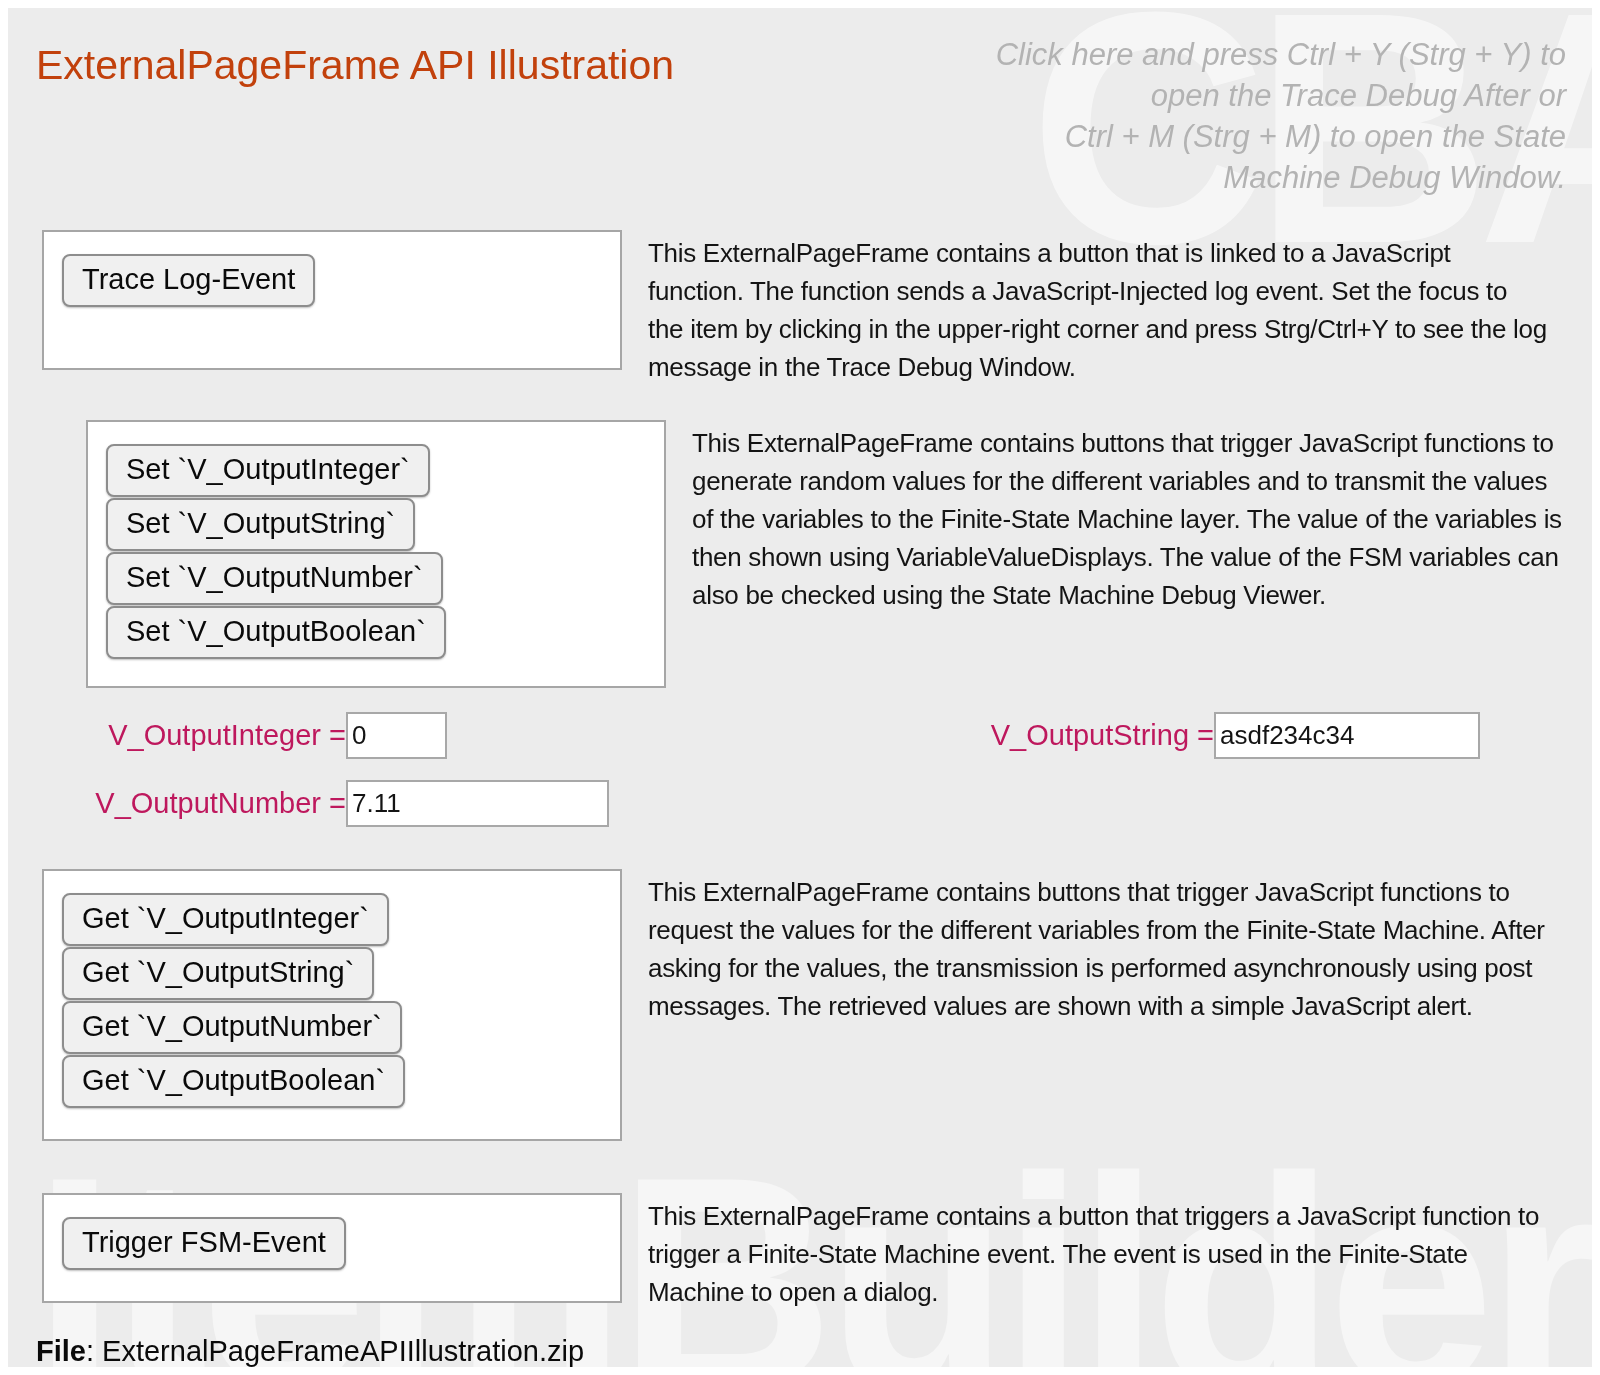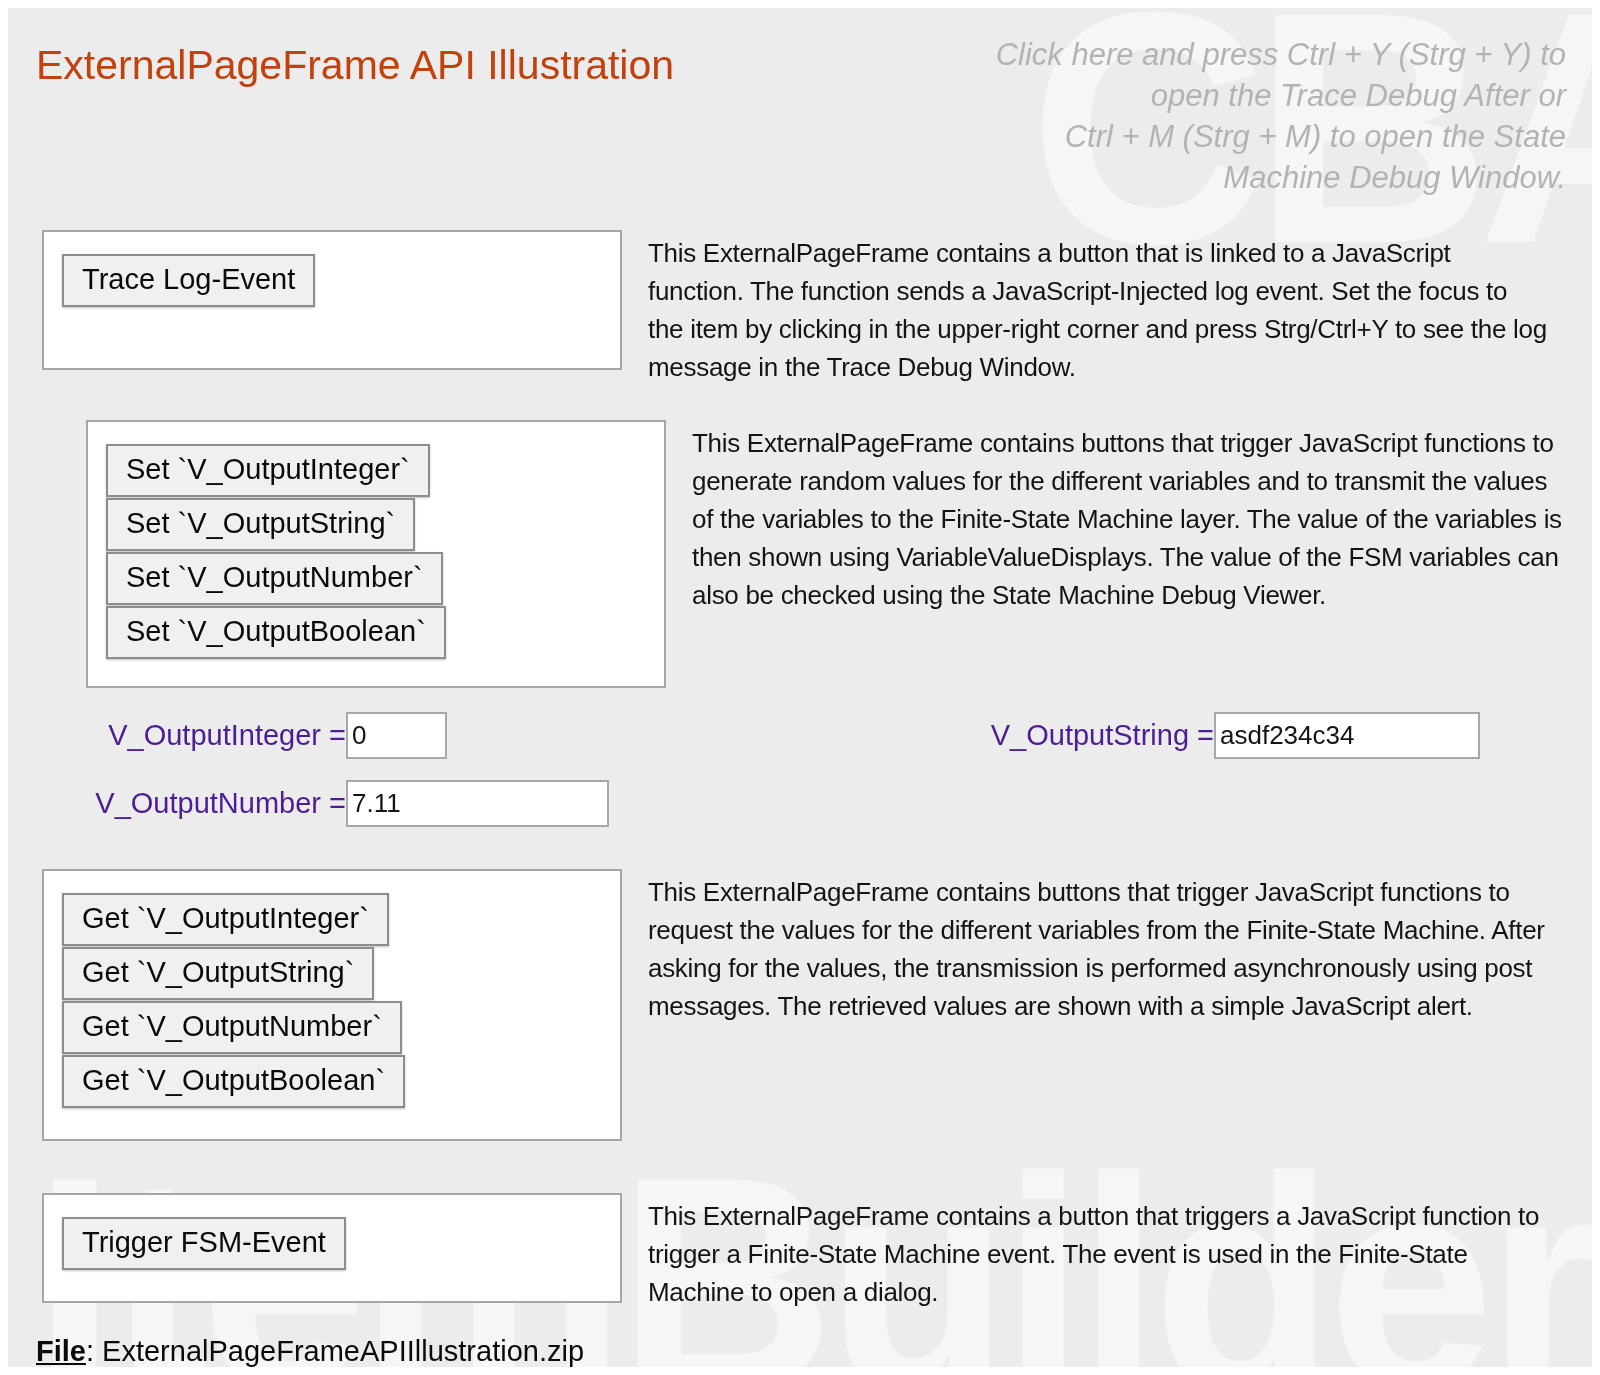--- a/index.html
+++ b/index.html
@@ -106,21 +106,21 @@
   }
 
   .ui-btn {
     display: block;
     width: fit-content;
     font-family: "Liberation Sans", sans-serif;
     font-size: 29px;
     color: #0a0a0a;
     background: #f0f0f0;
     border: 2px solid #8d8d8d;
-    border-radius: 0;
+    border-radius: 8px;
     padding: 7px 18px 9px 18px;
     box-shadow: 0 1px 2px rgba(0,0,0,0.25);
     margin: 0 0 1px 0;
     cursor: pointer;
     text-align: left;
   }
 
   
   .var-grid {
     display: flex;
@@ -142,21 +142,21 @@
     gap: 15px;
     padding-right: 86px;
   }
   .var-row {
     display: flex;
     align-items: center;
     height: 47px;
   }
   .var-label {
     font-size: 29px;
-    color: #4c1d95;
+    color: #be185d;
     text-align: right;
     white-space: nowrap;
   }
   .var-col-left .var-label { width: 304px; flex-shrink: 0; }
   .var-col-right .var-label { flex: 1; }
   .var-input {
     height: 47px;
     box-sizing: border-box;
     border: 2px solid #a8a8a8;
     background: #ffffff;
@@ -168,21 +168,21 @@
   .w-small { width: 101px; }
   .w-wide  { width: 263px; }
   .w-right { width: 266px; }
 
   
   .file-line {
     margin-top: 24px;
     font-size: 29px;
     color: #0a0a0a;
   }
-  .file-line .bold { font-weight: 700; text-decoration: underline; }
+  .file-line .bold { font-weight: 700; }
 </style>
 </head>
 <body>
 
 <div class="page">
   <div class="panel">
 
     <div class="wm wm-top">CBA</div>
     <div class="wm wm-bottom">ItemBuilder</div>
 

